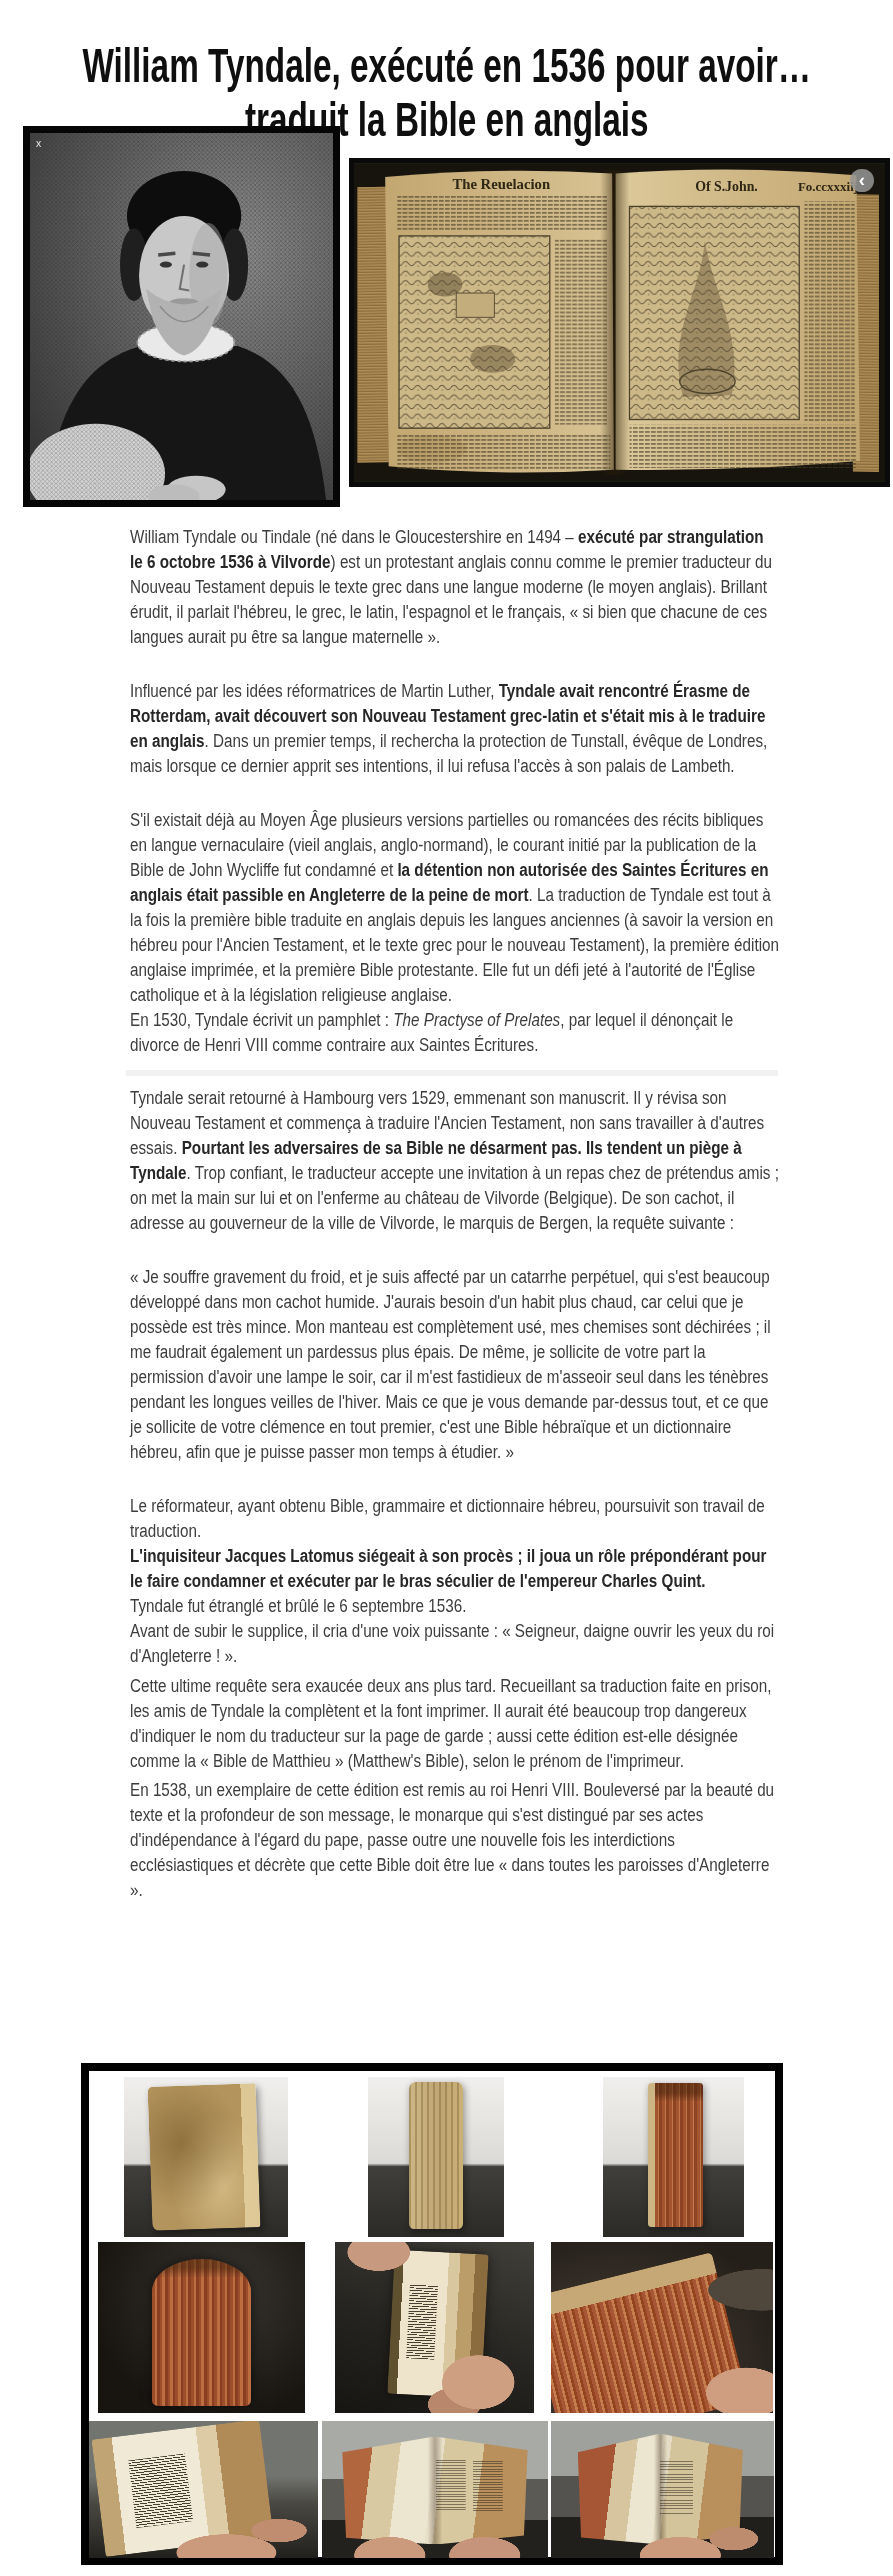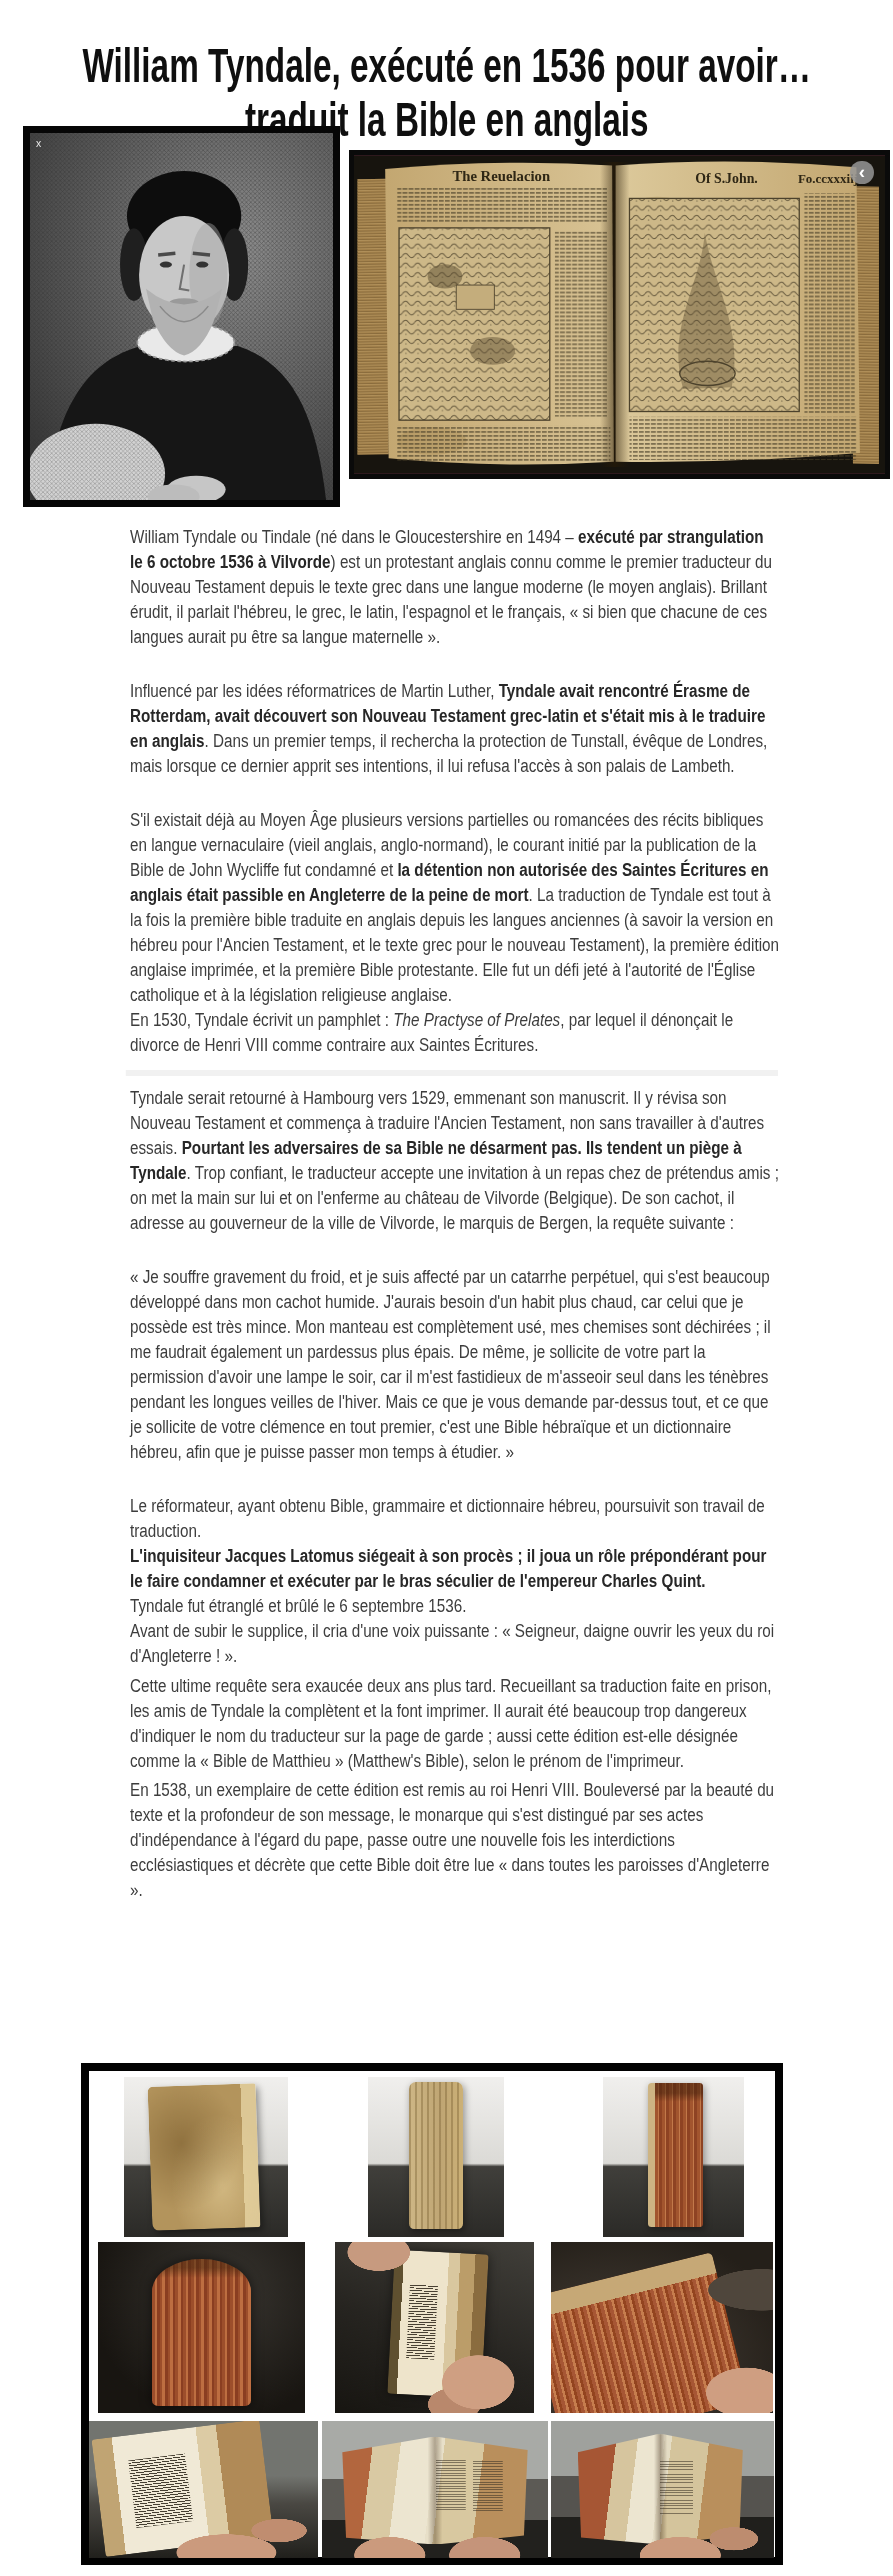--- a/index.html
+++ b/index.html
@@ -15,22 +15,22 @@
     color:var(--c-title,#0f0f0f);
   }
   .title .t-line{display:block;}
   
   .portrait{
     position:absolute;left:23.4px;top:126px;width:303px;height:367px;
     border:7.8px solid #060606;background:#4a4a4a;overflow:hidden;
   }
   .portrait svg{display:block;width:100%;height:100%;}
   .bible{
-    position:absolute;left:349px;top:150px;width:531px;height:319px;
-    border:5.2px solid #0a0a0a;background:#ec4899;overflow:hidden;
+    position:absolute;left:349px;top:158px;width:531px;height:319px;
+    border:5.2px solid #0a0a0a;background:#15803d;overflow:hidden;
   }
   .bible svg{display:block;width:100%;height:100%;}
   .carousel-btn{
     position:absolute;top:6px;right:11.3px;width:23.4px;height:23.4px;border-radius:50%;
     background:rgba(150,150,150,.85);color:#fff;text-align:center;
     font-size:19px;line-height:21.6px;font-weight:700;cursor:pointer;user-select:none;
   }
   
   .article{
     position:absolute;left:130px;top:525px;width:767px;

